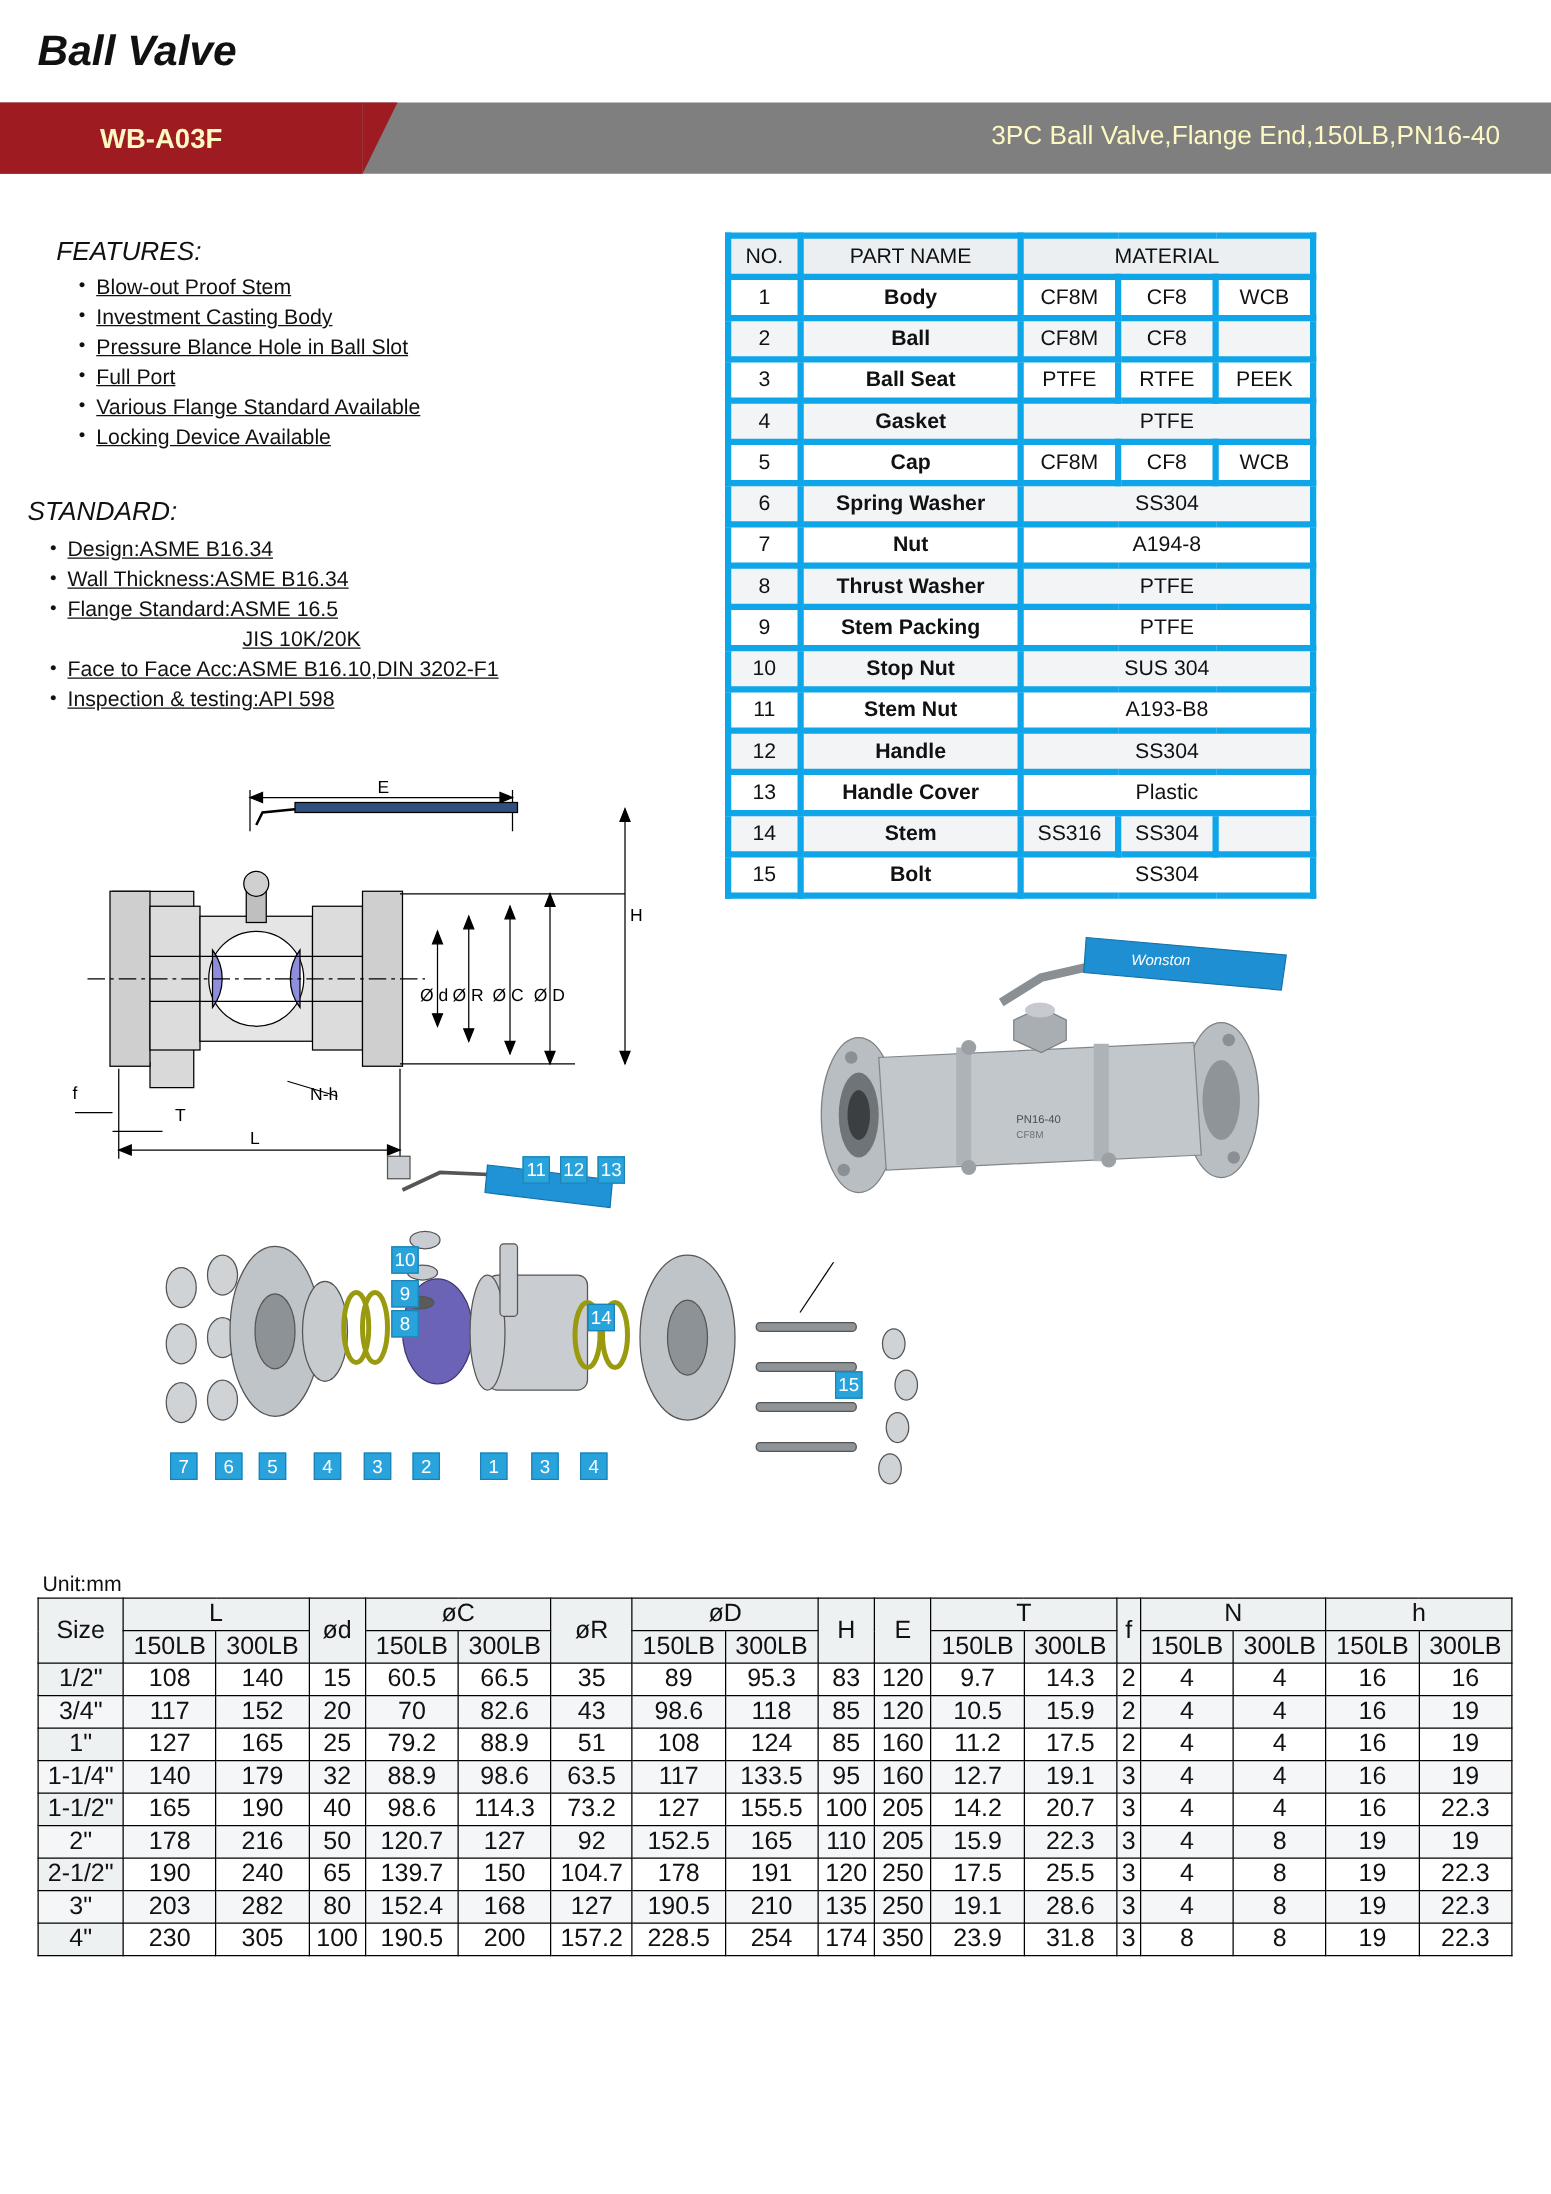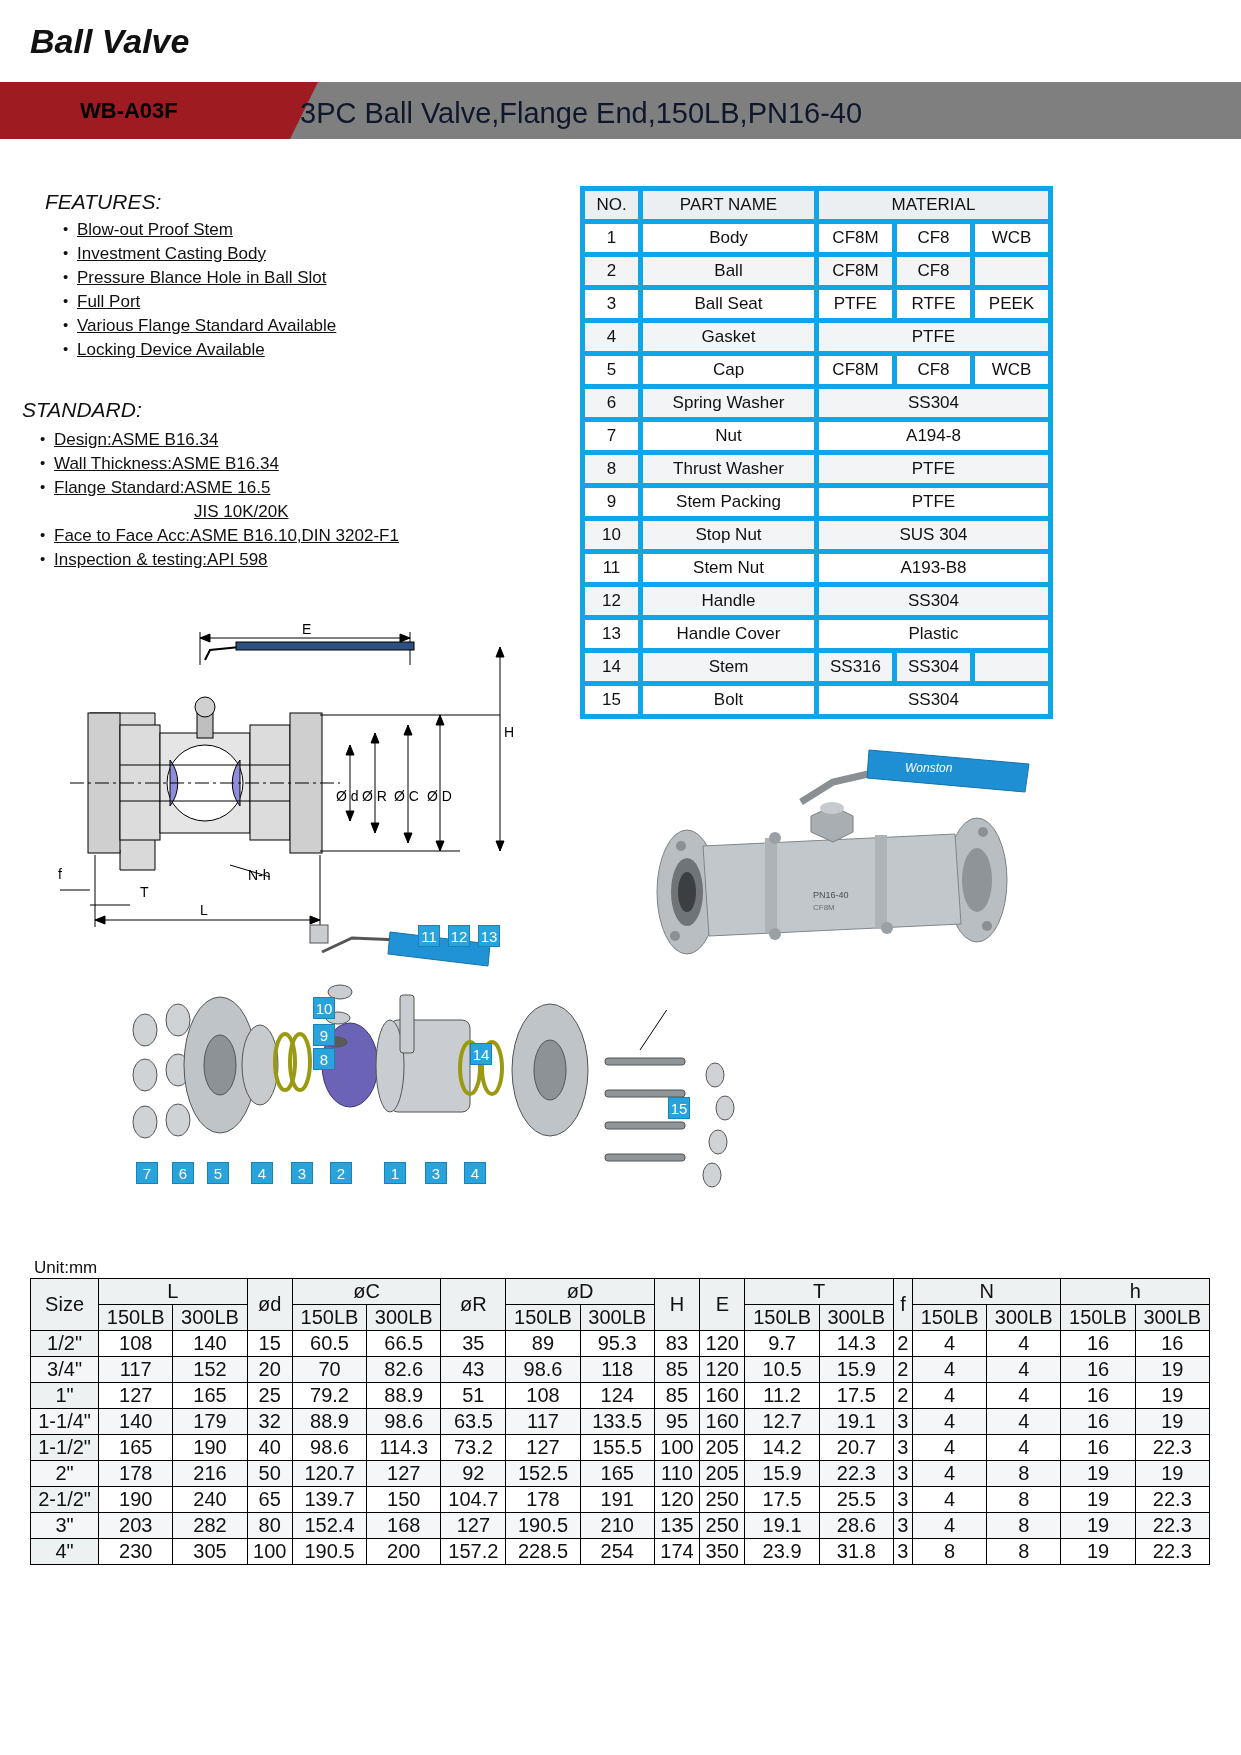--- a/index.html
+++ b/index.html
@@ -27,25 +27,25 @@
     position: absolute; left: 0; top: 0; width: 290px; height: 57px;
     background: #9e1b21;
   }
   .header-red:after {
     content:""; position:absolute; right:-28px; top:0;
     border-top: 57px solid #9e1b21;
     border-right: 28px solid transparent;
   }
   .header-model {
     position: absolute; left: 80px; top: 16px;
-    color: #000000; font-size: 22px; font-weight: bold; z-index: 3;
+    color: #fef9c3; font-size: 22px; font-weight: bold; z-index: 3;
   }
   .header-desc {
     position: absolute; left: 300px; top: 15px; width: 900px;
-    text-align: left; color: #0f172a; font-size: 29px;
+    text-align: right; color: #fef9c3; font-size: 21px;
   }
 
   
   .features-block { position: absolute; left: 22px; top: 190px; width: 540px; margin-left: 23px; }
   .sec-title { font-size: 21px; font-style: italic; margin-bottom: 4px; }
   ul.bullets { list-style: none; margin: 0 0 0 18px; padding: 0; }
   ul.bullets li { font-size: 17px; line-height: 24px; position: relative; padding-left: 14px; text-decoration: underline; }
   ul.bullets li:before {
     content: "\2022"; position: absolute; left: 0; top: -1px; font-size: 15px;
   }
@@ -57,21 +57,21 @@
   .parts-table {
     position: absolute; left: 580px; top: 186px;
     border-collapse: collapse; font-size: 17px;
   }
   .parts-table td, .parts-table th {
     border: 5px solid #0ea5e9; padding: 4px 4px; text-align: center; font-weight: normal;
     height: 29px;
   }
   .parts-table th { background: #eceff1; }
   .parts-table td.no { width: 58px; }
-  .parts-table td.pname { width: 176px; }
+  .parts-table td.pname { width: 176px; font-weight: bold; }
   .parts-table td.mat { width: 78px; }
   .parts-table tr.alt td { background: #f2f4f5; }
 
   
   .drawing-area { position: absolute; left: 0; top: 615px; width: 1241px; height: 620px; }
 
   
   .photo { position: absolute; left: 625px; top: 720px; width: 420px; height: 290px; }
 
   

